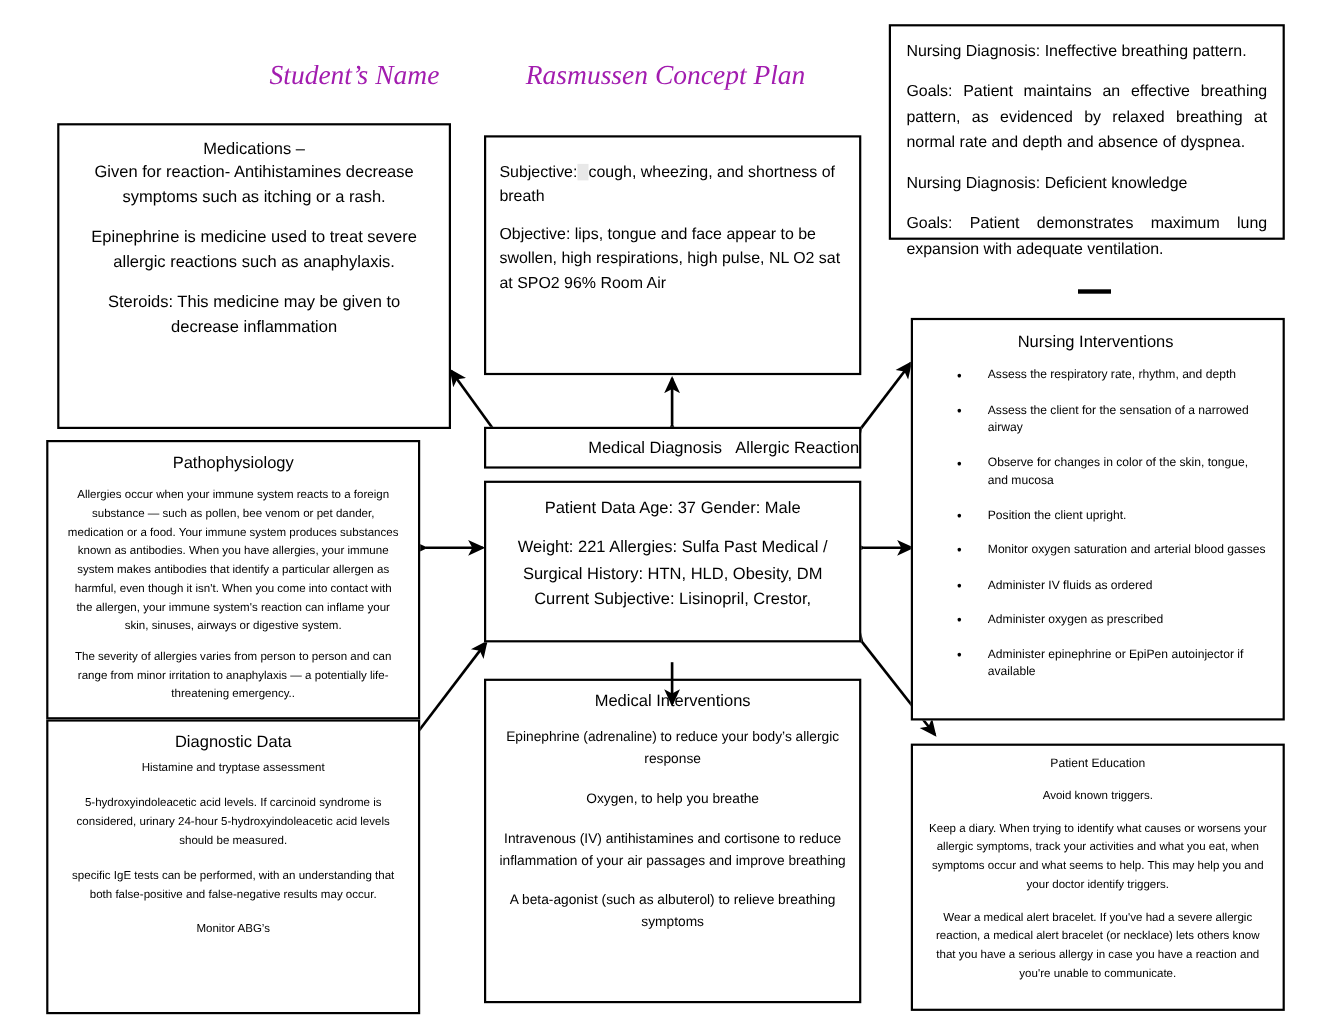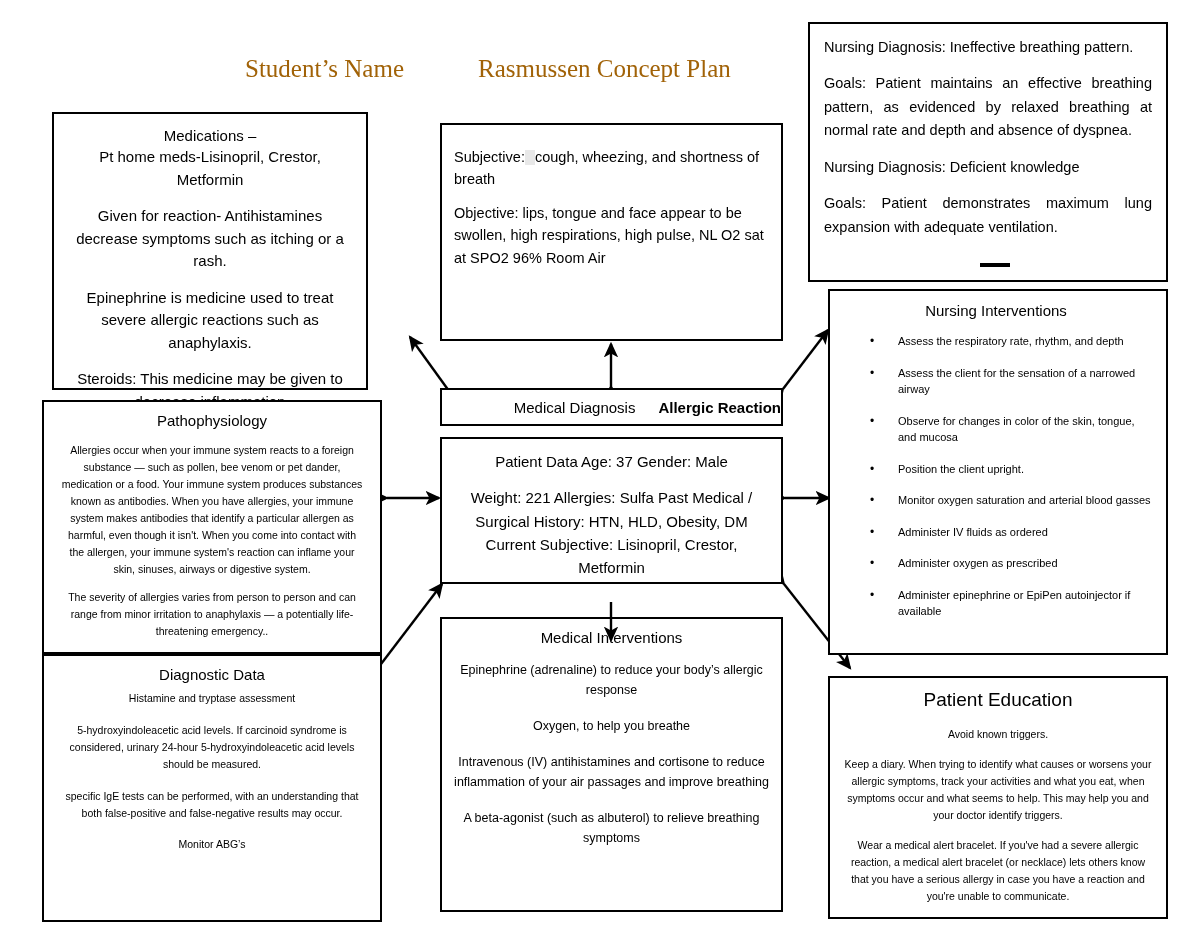--- a/index.html
+++ b/index.html
@@ -14,22 +14,23 @@
     background: #ffffff;
     overflow: hidden;
     font-family: "Liberation Sans", sans-serif;
     color: #000000;
   }
 
   
   .title {
     position: absolute;
     font-family: "Liberation Serif", serif;
+    font-style: italic;
     font-size: 25px;
-    color: #a16207;
+    color: #a21caf;
     white-space: nowrap;
   }
   #student-name-title { left: 245px; top: 55px; }
   #plan-title { left: 478px; top: 55px; }
 
   
   .box {
     position: absolute;
     box-sizing: border-box;
     border: 2px solid #000;
@@ -41,21 +42,21 @@
     font-size: 15px;
     line-height: 1.35;
   }
   .box p {
     margin: 0 0 11px 0;
   }
   .box p:last-child { margin-bottom: 12px; }
 
   
   #medications-box {
-    left: 52px; top: 112px; width: 316px; height: 278px;
+    left: 52px; top: 112px; width: 358px; height: 278px;
     padding: 12px 14px 0 14px;
     text-align: center;
     font-size: 15px;
     line-height: 1.5;
   }
   #medications-box p { margin-bottom: 14px; }
 
   #clinical-manifestations-box {
     left: 440px; top: 123px; width: 343px; height: 218px;
     padding: 11px 12px 0 12px;
@@ -65,21 +66,21 @@
   #clinical-manifestations-box .body { text-align: left; }
   .hl-gap {
     display: inline-block;
     width: 10px;
     height: 15px;
     background: #e8e8e8;
     vertical-align: -3px;
   }
 
   #nursing-diagnosis-box {
-    left: 808px; top: 22px; width: 360px; height: 260px;
+    left: 808px; top: 22px; width: 360px; height: 196px;
     padding: 12px 14px 0 14px;
     font-size: 14.5px;
     line-height: 1.62;
   }
   #nursing-diagnosis-box .just { text-align: justify; }
   #nursing-diagnosis-box p { margin-bottom: 13px; }
   .nd-stub {
     position: absolute;
     left: 980px; top: 263px;
     width: 30px; height: 4px;
@@ -134,21 +135,21 @@
   #diagnostic-data-box p { margin-bottom: 14px; }
 
   #medical-diagnosis-box {
     left: 440px; top: 388px; width: 343px; height: 38px;
     padding: 0;
     display: flex;
     align-items: center;
     justify-content: flex-end;
     font-size: 15px;
   }
-  #medical-diagnosis-box .md-bold { font-weight: bold; margin-left: 23px; }
+  #medical-diagnosis-box .md-bold { font-weight: normal; margin-left: 12px; }
 
   #patient-data-box {
     left: 440px; top: 437px; width: 343px; height: 147px;
     padding: 11px 14px 0 14px;
     text-align: center;
     font-size: 15px;
     line-height: 1.55;
   }
   #patient-data-box p { margin-bottom: 13px; }
   #patient-data-box .pd-block { margin: 0; }
@@ -163,21 +164,21 @@
   #medical-interventions-box .box-head { font-size: 15px; margin-bottom: 12px; }
   #medical-interventions-box p { margin-bottom: 16px; }
 
   #patient-education-box {
     left: 828px; top: 676px; width: 340px; height: 243px;
     padding: 9px 14px 0 14px;
     text-align: center;
     font-size: 10.5px;
     line-height: 1.62;
   }
-  #patient-education-box .box-head { font-size: 19px; margin-bottom: 13px; }
+  #patient-education-box .box-head { font-size: 11px; margin-bottom: 13px; }
   #patient-education-box p { margin-bottom: 13px; }
 
   
   .connector {
     position: absolute;
     z-index: 2;
     pointer-events: none;
   }
   .connector svg { display: block; overflow: visible; }
 </style>
@@ -274,21 +275,20 @@
         </marker>
       </defs>
       <line x1="7" y1="2" x2="7" y2="40" stroke="#000" stroke-width="2.4" marker-end="url(#ah8)"></line>
     </svg>
   </div>
 
   <div class="nd-stub"></div>
 
   <div class="box" id="medications-box">
     <div class="box-head">Medications –</div>
-    <p>Pt home meds-Lisinopril, Crestor, Metformin</p>
     <p>Given for reaction- Antihistamines decrease symptoms such as itching or a rash.</p>
     <p>Epinephrine is medicine used to treat severe allergic reactions such as anaphylaxis.</p>
     <p>Steroids: This medicine may be given to decrease inflammation</p>
   </div>
 
   <div class="box" id="clinical-manifestations-box">
     <div class="body" style="margin-top:10px;">
       <p><span>Subjective:</span><span class="hl-gap"></span><span>cough, wheezing, and shortness of breath</span></p>
       <p><span>Objective:</span>&nbsp;<span>lips, tongue and face appear to be swollen, high respirations, high pulse, NL  O2 sat  at SPO2 96% Room Air</span></p>
     </div>
@@ -332,21 +332,20 @@
   <div class="box" id="medical-diagnosis-box">
     <span>Medical Diagnosis</span>
     <span class="md-bold">Allergic Reaction</span>
   </div>
 
   <div class="box" id="patient-data-box">
     <p>Patient Data Age: 37 Gender: Male</p>
     <p class="pd-block">Weight: 221 Allergies: Sulfa Past Medical /</p>
     <p class="pd-block">Surgical History: HTN, HLD, Obesity, DM</p>
     <p class="pd-block">Current Subjective: Lisinopril, Crestor,</p>
-    <p class="pd-block">Metformin</p>
   </div>
 
   <div class="box" id="medical-interventions-box">
     <div class="box-head">Medical Interventions</div>
     <p>Epinephrine (adrenaline) to reduce your body’s allergic response</p>
     <p>Oxygen, to help you breathe</p>
     <p>Intravenous (IV) antihistamines and cortisone to reduce inflammation of your air passages and improve breathing</p>
     <p>A beta-agonist (such as albuterol) to relieve breathing symptoms</p>
   </div>
 

